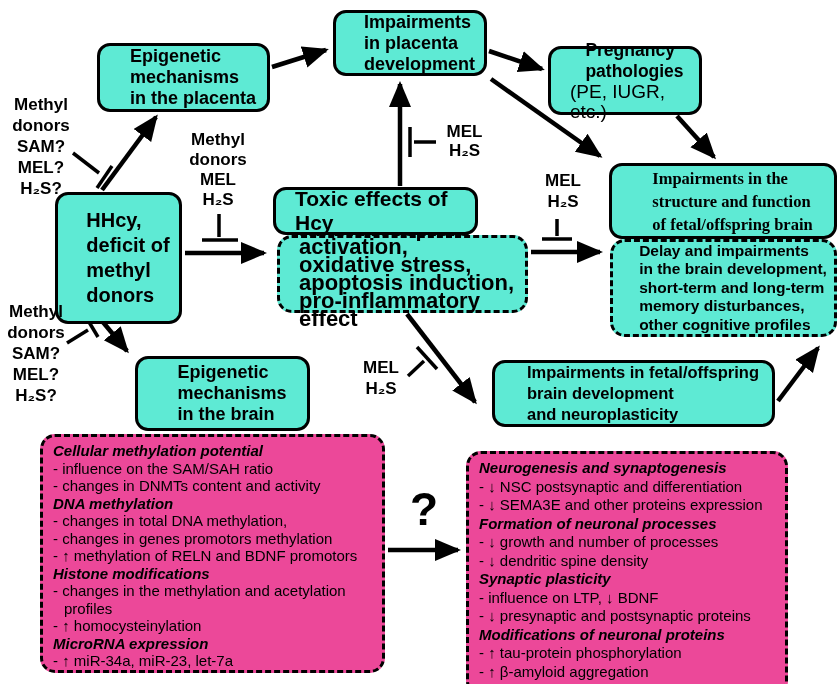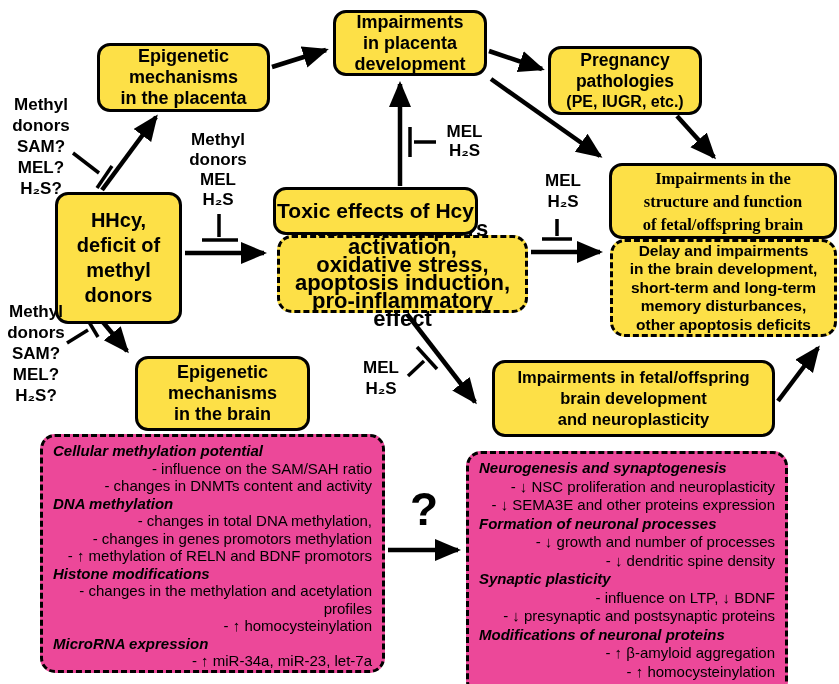--- a/index.html
+++ b/index.html
@@ -3,46 +3,46 @@
 <meta charset="utf-8">
 <style>
   html,body{margin:0;padding:0;background:#fff;}
   .stage{
     position:relative;width:839px;height:684px;background:#ffffff;color:#000;
     font-family:"Liberation Sans",sans-serif;overflow:hidden;
   }
   .layer{position:absolute;left:0;top:0;pointer-events:none;}
   .box{
     position:absolute;box-sizing:border-box;border:3.5px solid #000;border-radius:13px;
-    background:#fde047;display:flex;align-items:center;justify-content:center;
-    text-align:center;font-weight:700;white-space:pre-line;
+    background:#5eead4;display:flex;align-items:center;justify-content:center;
+    font-weight:700;white-space:pre-line;padding-left:19px;
   }
   .dashed{border-style:dashed;border-radius:15px;}
   .t18{font-size:18px;line-height:21px;}
   .t165{font-size:16.5px;line-height:21px;}
   .hhcy{font-size:20px;line-height:25px;}
   .toxic{font-size:21px;line-height:24px;}
   .sub16{font-size:22px;line-height:18px;}
   .delaytxt{font-size:15.5px;line-height:18.5px;}
   .gbox{line-height:23px;font-family:Liberation Serif, serif;}
   .lbl{
     position:absolute;font-weight:700;font-size:17px;line-height:21px;
     text-align:center;white-space:pre-line;
   }
   .qmark{position:absolute;font-weight:700;font-size:46px;line-height:46px;text-align:center;}
   .listbox{
     position:absolute;box-sizing:border-box;border:3.5px dashed #000;border-radius:15px;
     background:#ec4899;font-size:15px;padding:5px 10px 0 10px;text-align:left;
   }
   .lh-l{line-height:17.5px;}
   .lh-r{line-height:18.5px;margin-top:20px;}
-  .listbox .line{padding-left:11px;text-indent:-11px;text-align:right;}
+  .listbox .line{padding-left:11px;text-indent:-11px;}
   .listbox .hdr{font-weight:700;font-style:italic;padding-left:0;text-indent:0;}
   .pregtitle{font-weight:700;font-size:17.5px;line-height:21px;white-space:pre-line;}
-  .pregsub{font-weight:700;font-size:16px;line-height:20px;}
+  .pregsub{font-weight:400;font-size:19px;line-height:20px;}
 </style>
 </head>
 <body>
 
 <div class="stage">
 
   <svg class="layer" width="839" height="684" viewBox="0 0 839 684">
     <defs>
       <marker id="ah" markerUnits="userSpaceOnUse" markerWidth="30" markerHeight="26" refX="23" refY="11" orient="auto">
         <path d="M0,0 L26,11 L0,22 Z" fill="#000"></path>
@@ -105,27 +105,27 @@
 pro-inflammatory effect</div>
 
   <div class="box t165 gbox" style="left:609px;top:163px;width:228px;height:76px;z-index:2;">Impairments in the
 structure and function
 of fetal/offspring brain</div>
 
   <div class="box dashed delaytxt" style="left:610px;top:239px;width:227px;height:98px;">Delay and impairments
 in the brain development,
 short-term and long-term
 memory disturbances,
-other apoptosis deficits</div>
+other cognitive profiles</div>
 
   <div class="box t18" style="left:135px;top:356px;width:175px;height:75px;">Epigenetic
 mechanisms
 in the brain</div>
 
-  <div class="box t165" style="left:492px;top:360px;width:283px;height:77px;z-index:2;">Impairments in fetal/offspring
+  <div class="box t165" style="left:492px;top:360px;width:283px;height:67px;z-index:2;">Impairments in fetal/offspring
 brain development
 and neuroplasticity</div>
 
   <div class="listbox lh-l" style="left:40px;top:434px;width:345px;height:239px;">
 
       <div class="hdr">Cellular methylation potential</div>
 
       <div class="line">- influence on the SAM/SAH ratio</div>
 
       <div class="line">- changes in DNMTs content and activity</div>
@@ -146,38 +146,39 @@
 
       <div class="hdr">MicroRNA expression</div>
 
       <div class="line">- ↑ miR-34a, miR-23, let-7a</div>
     </div>
 
   <div class="listbox lh-r" style="left:466px;top:431px;width:322px;height:245px;">
 
       <div class="hdr">Neurogenesis and synaptogenesis</div>
 
-      <div class="line">- ↓ NSC proliferation and neuroplasticity</div>
+      <div class="line">- ↓ NSC postsynaptic and differentiation</div>
 
       <div class="line">- ↓ SEMA3E and other proteins expression</div>
 
       <div class="hdr">Formation of neuronal processes</div>
 
       <div class="line">- ↓ growth and number of processes</div>
 
       <div class="line">- ↓ dendritic spine density</div>
 
       <div class="hdr">Synaptic plasticity</div>
 
       <div class="line">- influence on LTP, ↓ BDNF</div>
 
       <div class="line">- ↓ presynaptic and postsynaptic proteins</div>
 
       <div class="hdr">Modifications of neuronal proteins</div>
 
+      <div class="line">- ↑ tau-protein phosphorylation</div>
 
       <div class="line">- ↑ β-amyloid aggregation</div>
 
       <div class="line">- ↑ homocysteinylation</div>
     </div>
 
   <div class="lbl" style="left:0px;top:94px;width:82px;">Methyl
 donors
 SAM?
 MEL?

